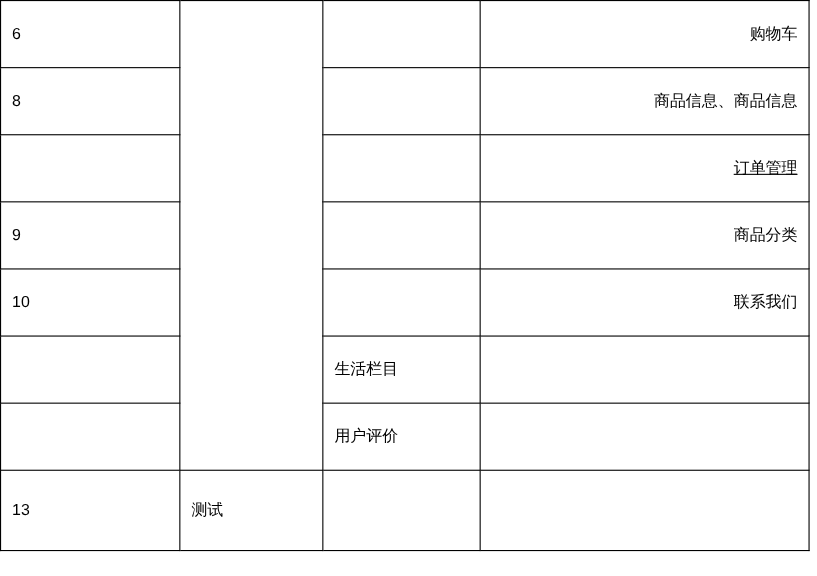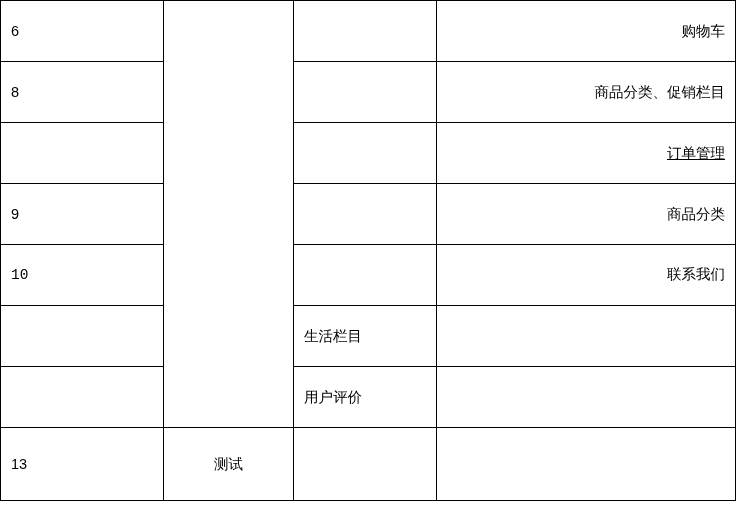--- a/index.html
+++ b/index.html
@@ -31,36 +31,36 @@
   .col-num   { width: 163px; }
   .col-mid   { width: 130px; }
   .col-sub   { width: 143px; }
   .col-desc  { width: 299px; }
 
   .cell-num {
     text-align: left;
     padding-left: 12px;
   }
   .cell-mid {
-    text-align: center;
+    text-align: left;
     padding-left: 12px;
   }
   .cell-sub {
     text-align: left;
     padding-left: 12px;
   }
   .cell-desc {
     text-align: right;
     padding-left: 12px;
   }
   .r0 { height: 61px; }
   .r1 { height: 61px; }
   .r2 { height: 61px; text-decoration: underline; }
   .r3 { height: 61px; }
-  .r4 { height: 61px; font-family: Liberation Mono, monospace; }
+  .r4 { height: 61px; }
   .r5 { height: 61px; padding-left: 32px; }
   .r6 { height: 61px; }
   .r7 { height: 73px; }
 </style>
 </head>
 <body>
 
 <table class="doc-table">
   <colgroup>
     <col class="col-num">
@@ -71,21 +71,21 @@
   <tbody>
     <tr class="r0">
       <td class="cell-num">6</td>
       <td class="cell-mid" rowspan="7"></td>
       <td class="cell-sub"></td>
       <td class="cell-desc">购物车</td>
     </tr>
     <tr class="r1">
       <td class="cell-num">8</td>
       <td class="cell-sub"></td>
-      <td class="cell-desc">商品分类、促销栏目</td>
+      <td class="cell-desc">商品信息、商品信息</td>
     </tr>
     <tr class="r2">
       <td class="cell-num"></td>
       <td class="cell-sub"></td>
       <td class="cell-desc">订单管理</td>
     </tr>
     <tr class="r3">
       <td class="cell-num">9</td>
       <td class="cell-sub"></td>
       <td class="cell-desc">商品分类</td>

